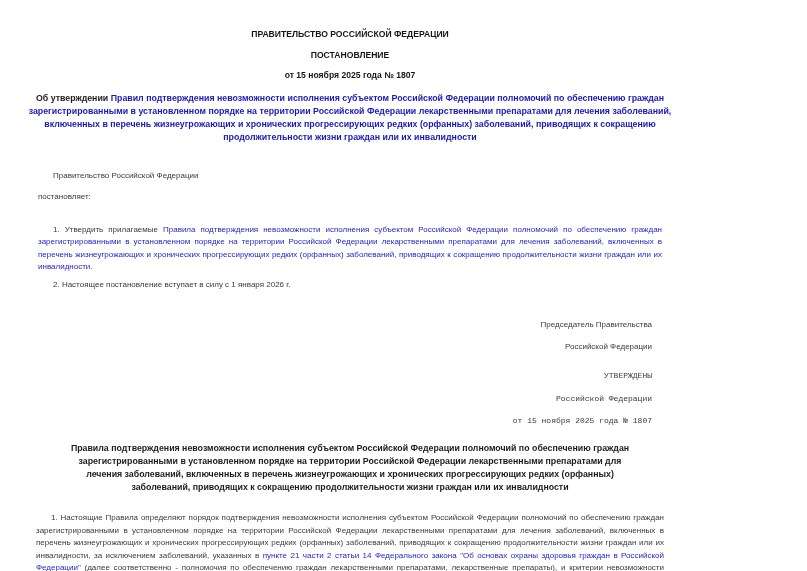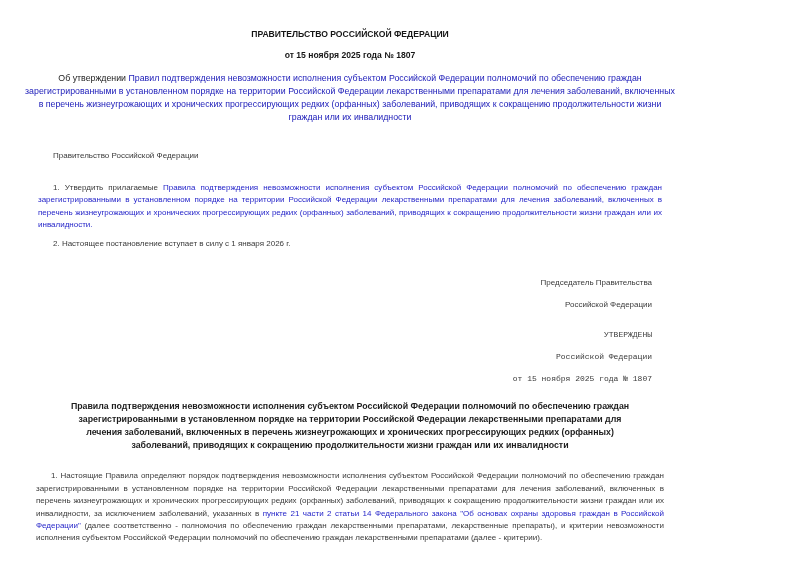--- a/index.html
+++ b/index.html
@@ -17,21 +17,21 @@
     text-align: center;
     font-weight: bold;
     font-size: 8.6px;
     line-height: 9px;
     color: #161616;
   }
 
   .main-title {
     margin: 12px -16px 26px -16px;
     text-align: center;
-    font-weight: normal;
+    font-weight: bold;
     font-size: 8.8px;
     line-height: 13px;
     color: #1d1d1d;
   }
 
   .link { color: #2525c9; text-decoration: none; cursor: pointer; }
   .main-title .link { color: #1a1ab8; }
 
   .para {
     margin: 0;
@@ -68,27 +68,29 @@
 
   .final-para { margin: 0 -2px; }
 </style>
 </head>
 <body>
 
 <div class="page">
 
   <div class="doc-header">
     <p>ПРАВИТЕЛЬСТВО РОССИЙСКОЙ ФЕДЕРАЦИИ</p>
+    <p>ПОСТАНОВЛЕНИЕ</p>
     <p>от 15 ноября 2025 года № 1807</p>
   </div>
 
   <h1 class="main-title"><span>Об утверждении </span><a class="link">Правил подтверждения невозможности исполнения субъектом Российской Федерации полномочий по обеспечению граждан зарегистрированными в установленном порядке на территории Российской Федерации лекарственными препаратами для лечения заболеваний, включенных в перечень жизнеугрожающих и хронических прогрессирующих редких (орфанных) заболеваний, приводящих к сокращению продолжительности жизни граждан или их инвалидности</a></h1>
 
   <p class="para indent preamble">Правительство Российской Федерации</p>
 
+  <p class="para resolves">постановляет:</p>
 
   <p class="para indent item-1"><span>1. Утвердить прилагаемые </span><a class="link">Правила подтверждения невозможности исполнения субъектом Российской Федерации полномочий по обеспечению граждан зарегистрированными в установленном порядке на территории Российской Федерации лекарственными препаратами для лечения заболеваний, включенных в перечень жизнеугрожающих и хронических прогрессирующих редких (орфанных) заболеваний, приводящих к сокращению продолжительности жизни граждан или их инвалидности.</a></p>
 
   <p class="para indent item-2">2. Настоящее постановление вступает в силу с 1 января 2026 г.</p>
 
   <div class="signature">
     <p class="right-block">Председатель Правительства</p>
     <p class="right-block">Российской Федерации</p>
   </div>
 

